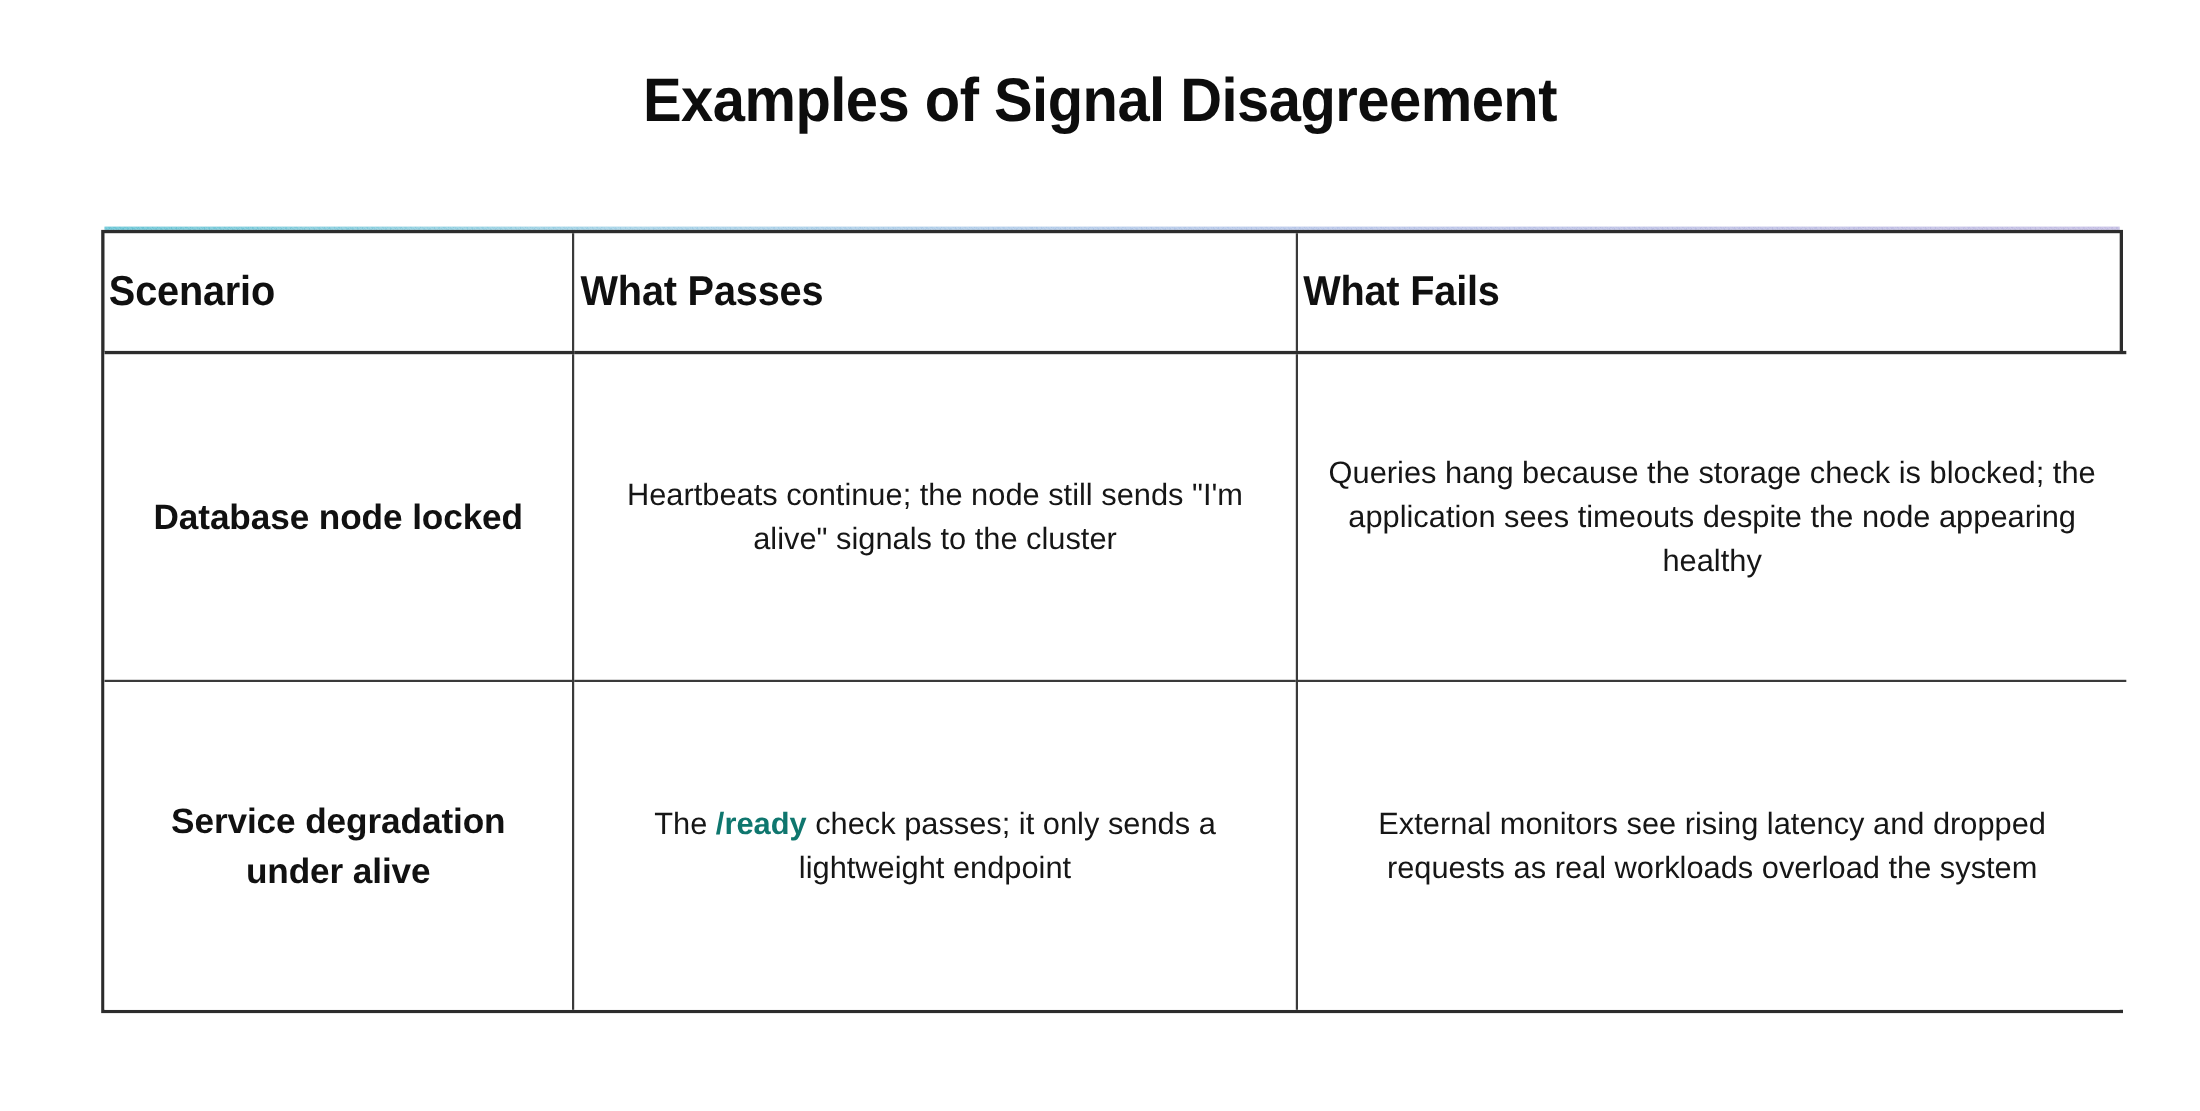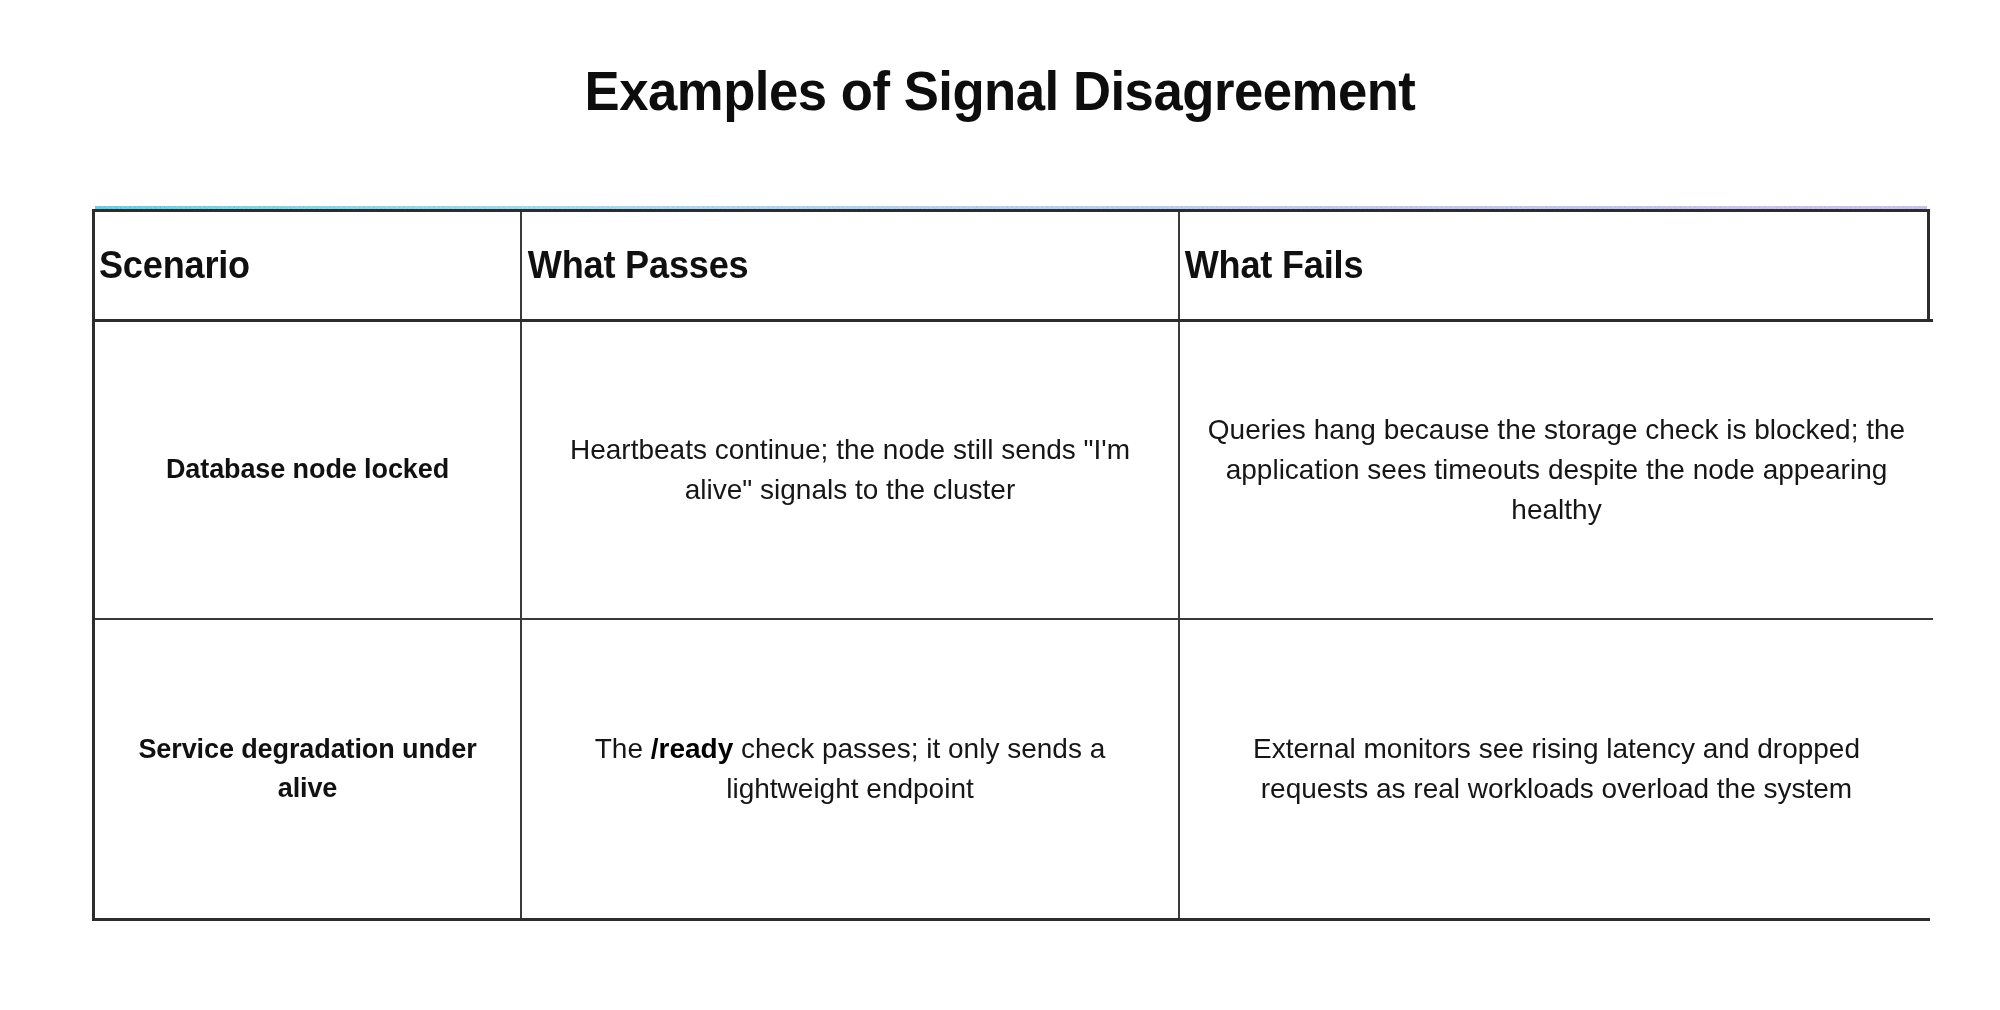--- a/index.html
+++ b/index.html
@@ -135,35 +135,35 @@
     border: none;
     vertical-align: middle;
     text-align: center;
     background: #ffffff;
   }
   tbody td + td {
     border-left: 2px solid #3a3a3a;
   }
 
   .cell-scenario {
-    font-size: 27px;
+    font-size: 32px;
     font-weight: 700;
     color: #111111;
     line-height: 1.45;
     letter-spacing: -0.1px;
   }
   .cell-body {
     font-size: 28px;
     font-weight: 400;
     color: #161616;
     line-height: 1.42;
   }
   .cell-body .code {
     font-weight: 700;
-    color: #000000;
+    color: #0f766e;
   }
 </style>
 </head>
 <body>
 
 <div class="page">
 
   <div class="title">Examples of Signal Disagreement</div>
 
   <div class="hdr-grad"></div>

